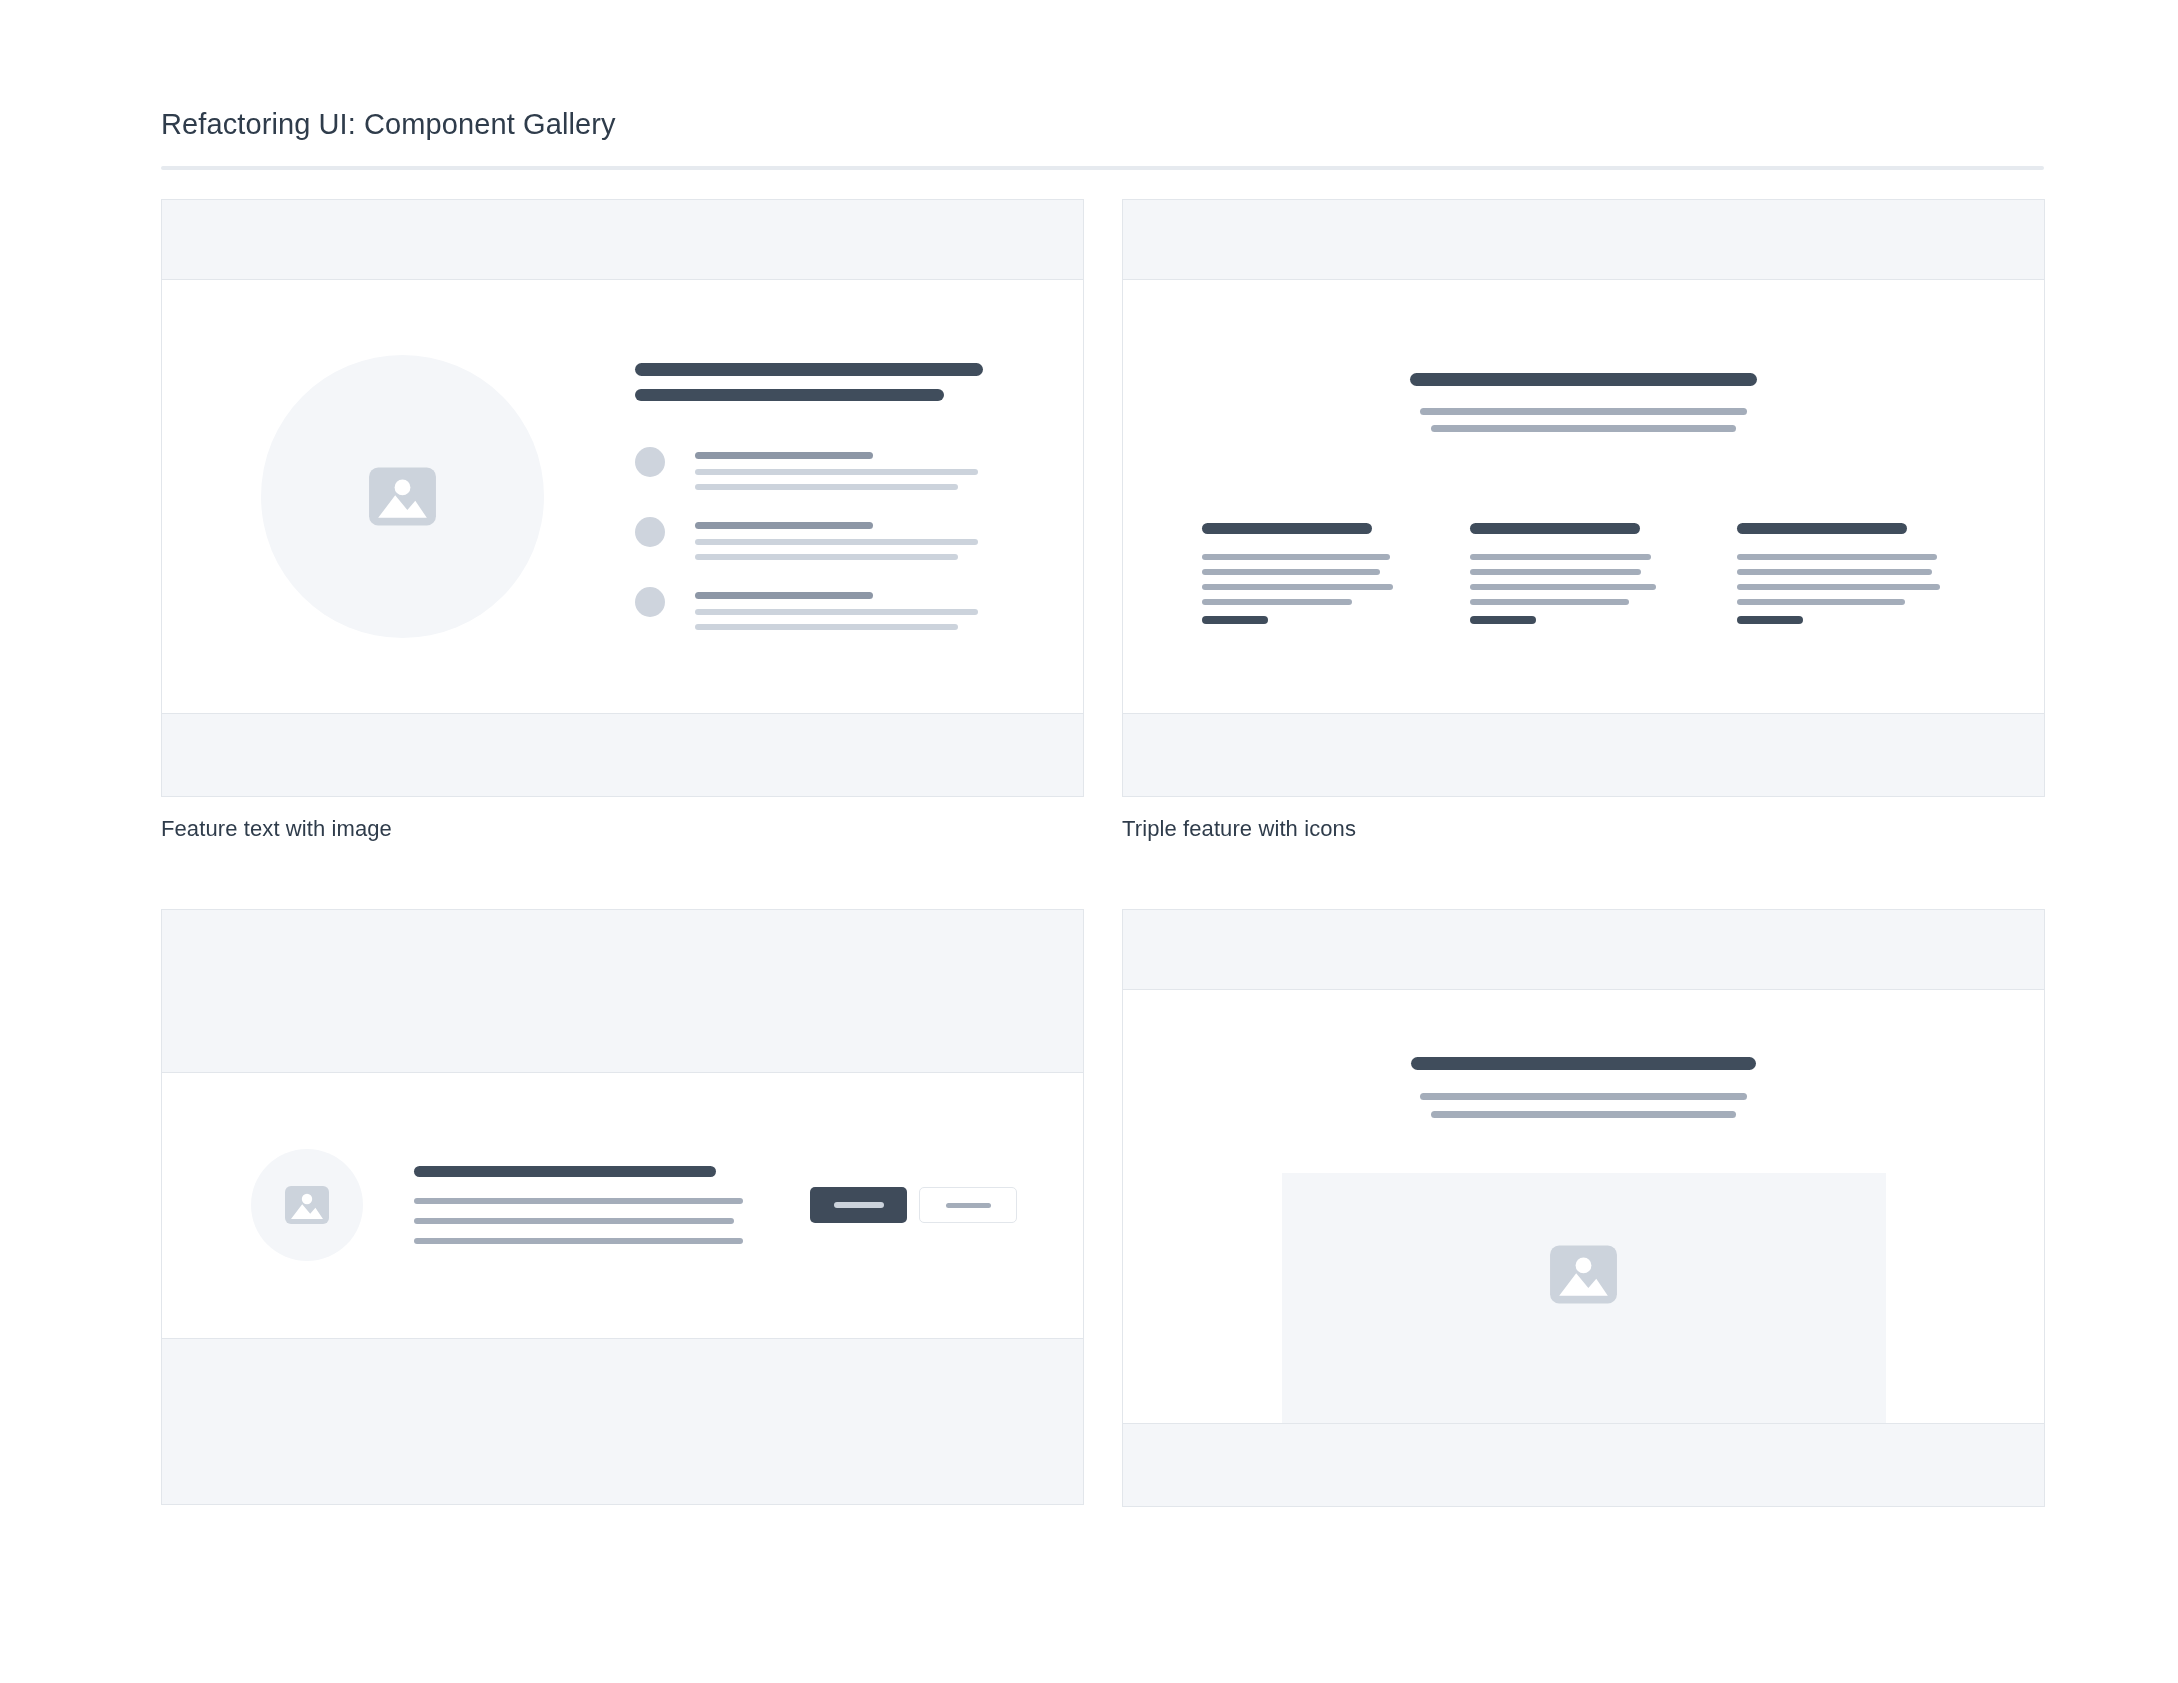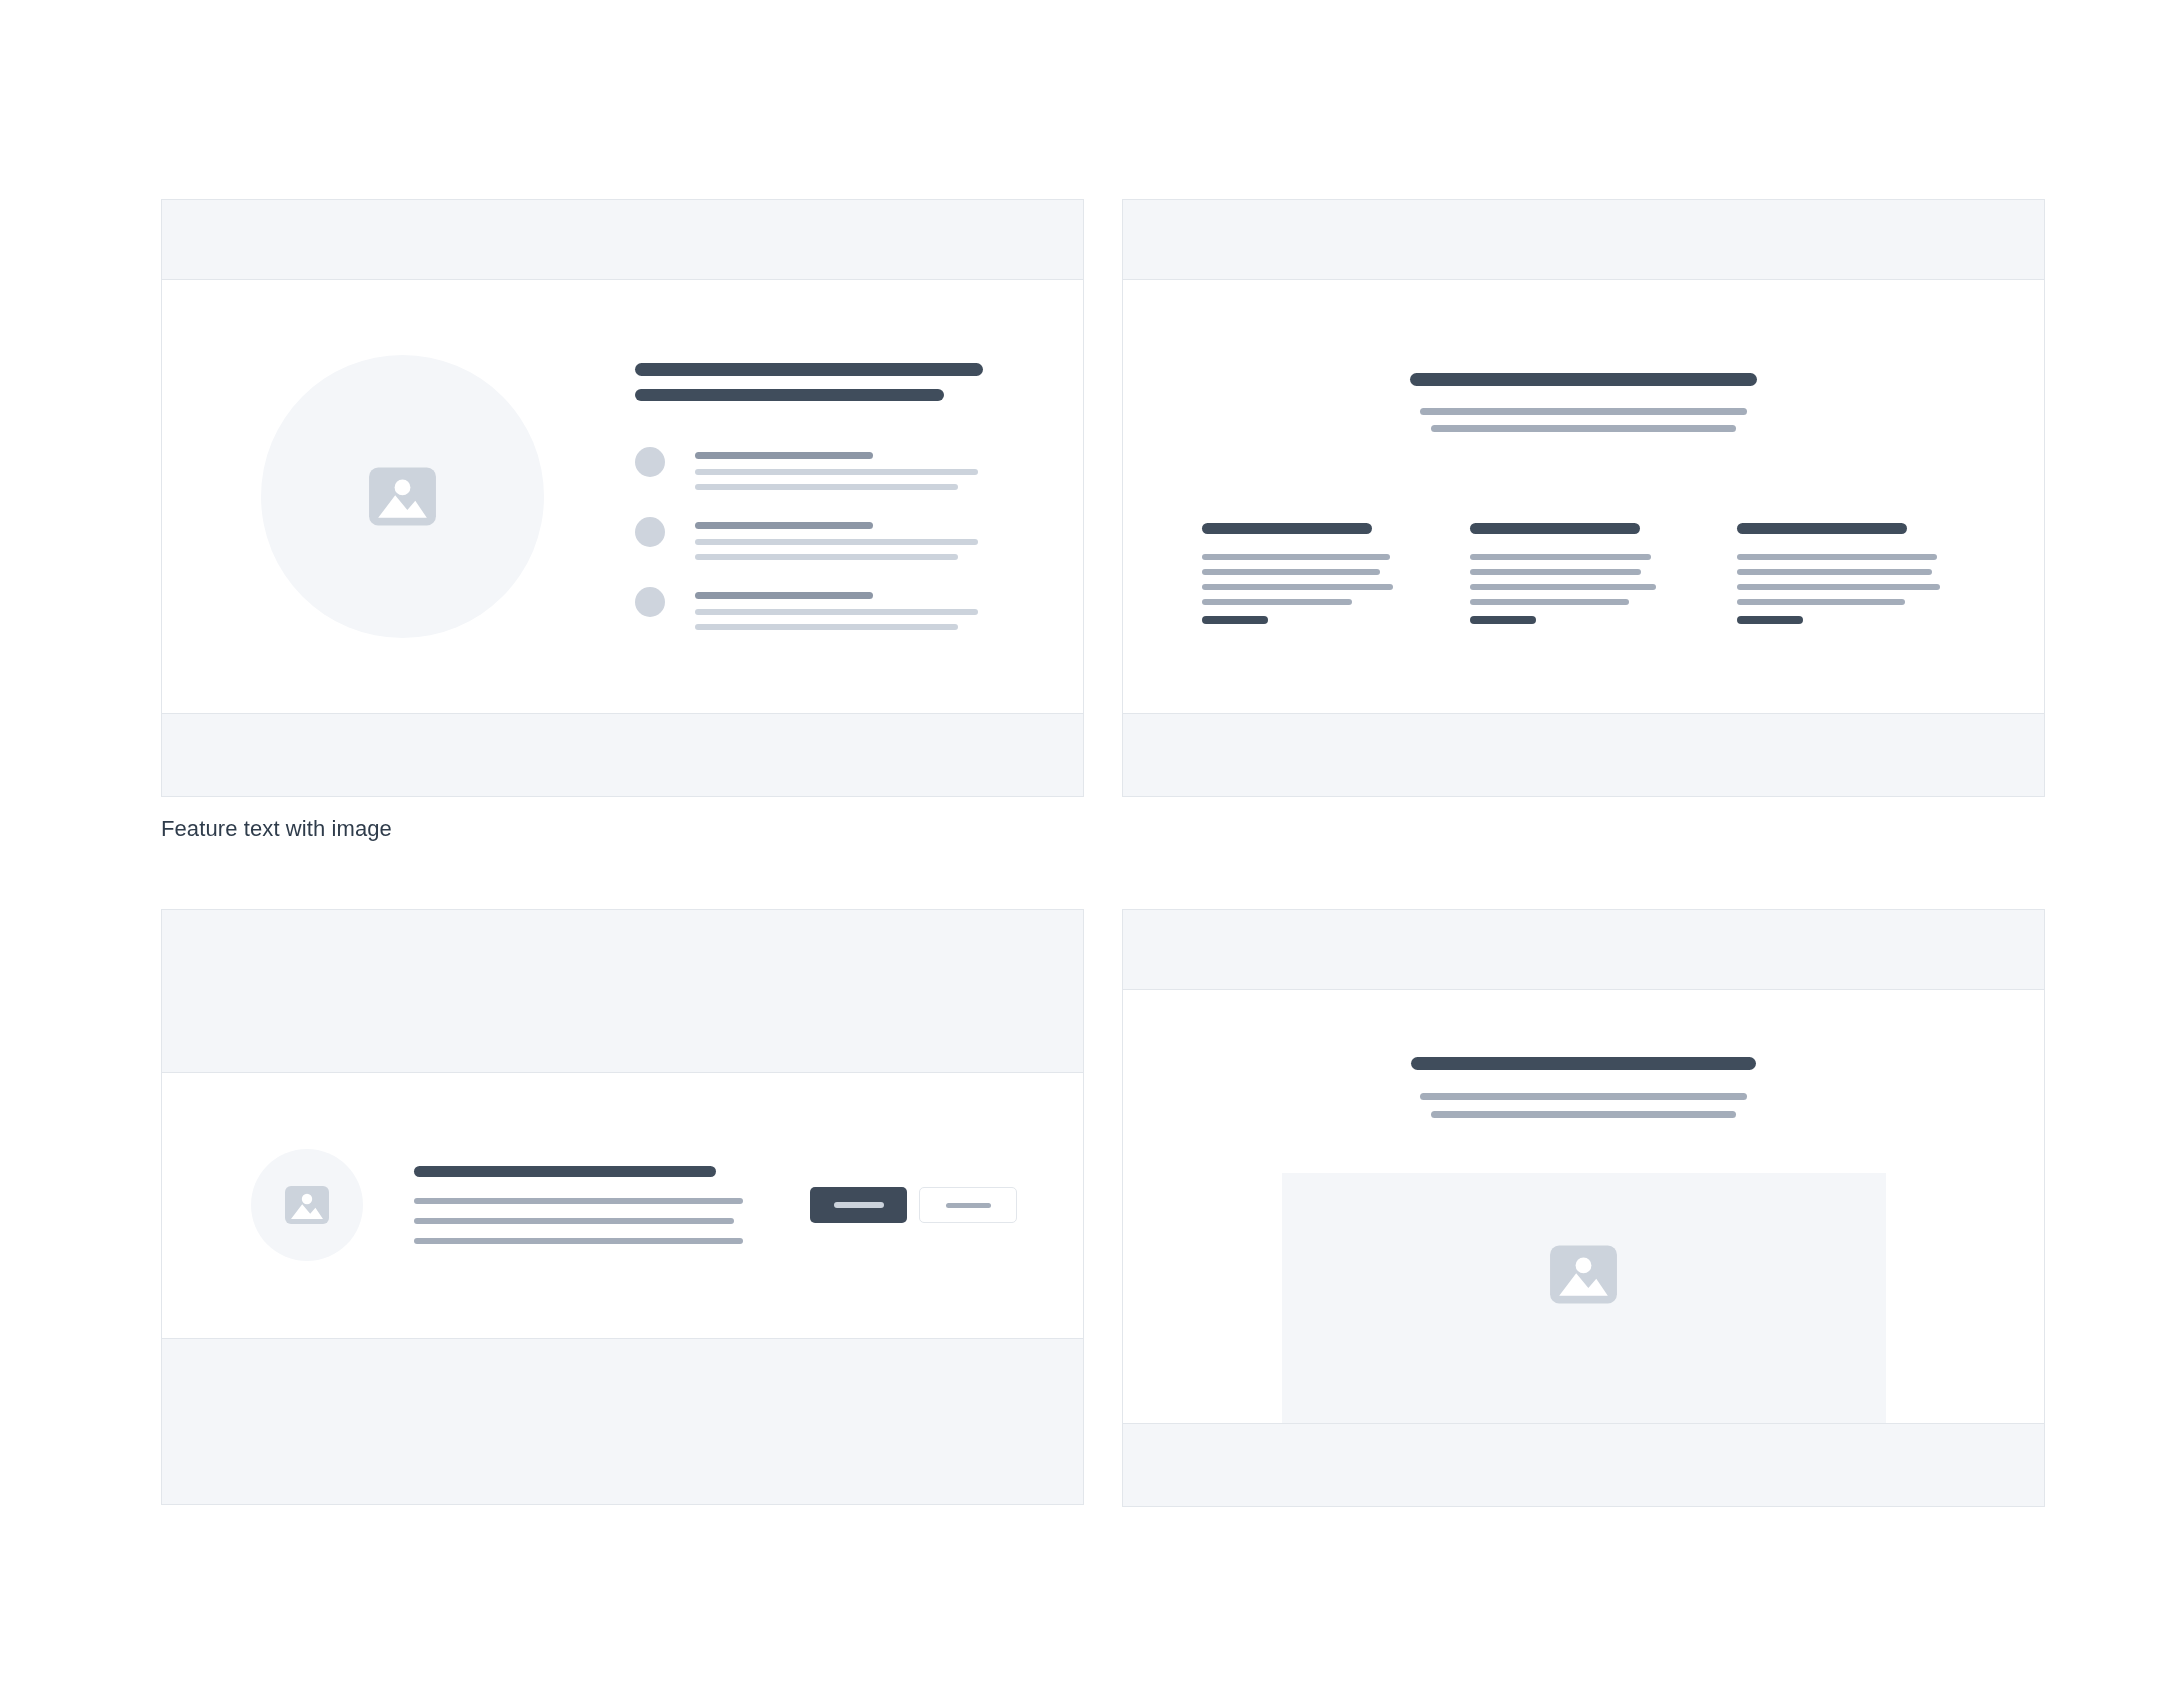--- a/index.html
+++ b/index.html
@@ -254,20 +254,24 @@
     padding-top: 65px;
     box-sizing: border-box;
   }
   .c4-image .img-icon { width: 73px; height: 73px; }
 </style>
 </head>
 <body>
 
 <div class="page">
 
+  <div class="page-header">
+    <h1 class="page-title">Refactoring UI: Component Gallery</h1>
+    <div class="title-rule"></div>
+  </div>
 
   <div class="gallery">
 
     <div class="gallery-cell">
       <div class="frame c1">
         <div class="frame-strip top"></div>
         <div class="frame-body">
           <div class="c1-row">
 
             <div class="circle-img c1-circle">
@@ -359,20 +363,21 @@
                 <div class="bar c2-body-line" style="width:203px"></div>
                 <div class="bar c2-body-line" style="width:168px"></div>
                 <div class="bar dark c2-link"></div>
               </div>
 
             </div>
           </div>
         </div>
         <div class="frame-strip bottom"></div>
       </div>
+      <div class="caption">Triple feature with icons</div>
     </div>
 
     <div class="gallery-cell">
       <div class="frame c3">
         <div class="frame-strip top"></div>
         <div class="frame-body">
           <div class="c3-row">
 
             <div class="circle-img c3-circle">
               <svg class="img-icon" viewBox="0 0 24 24">

